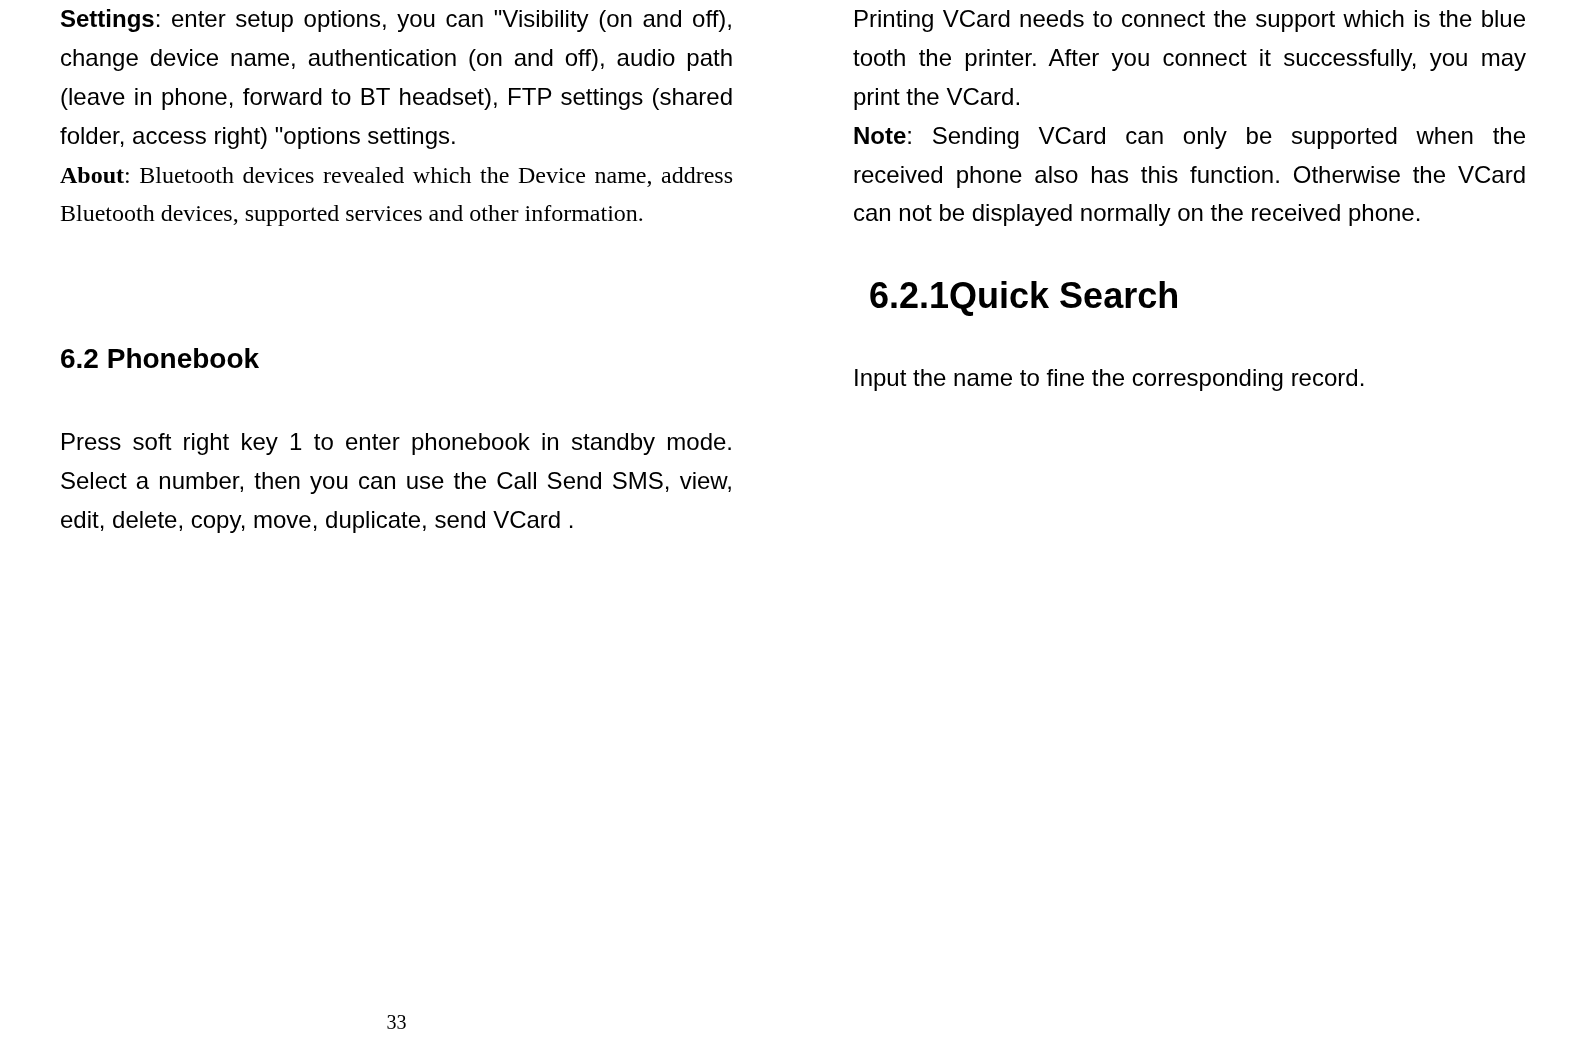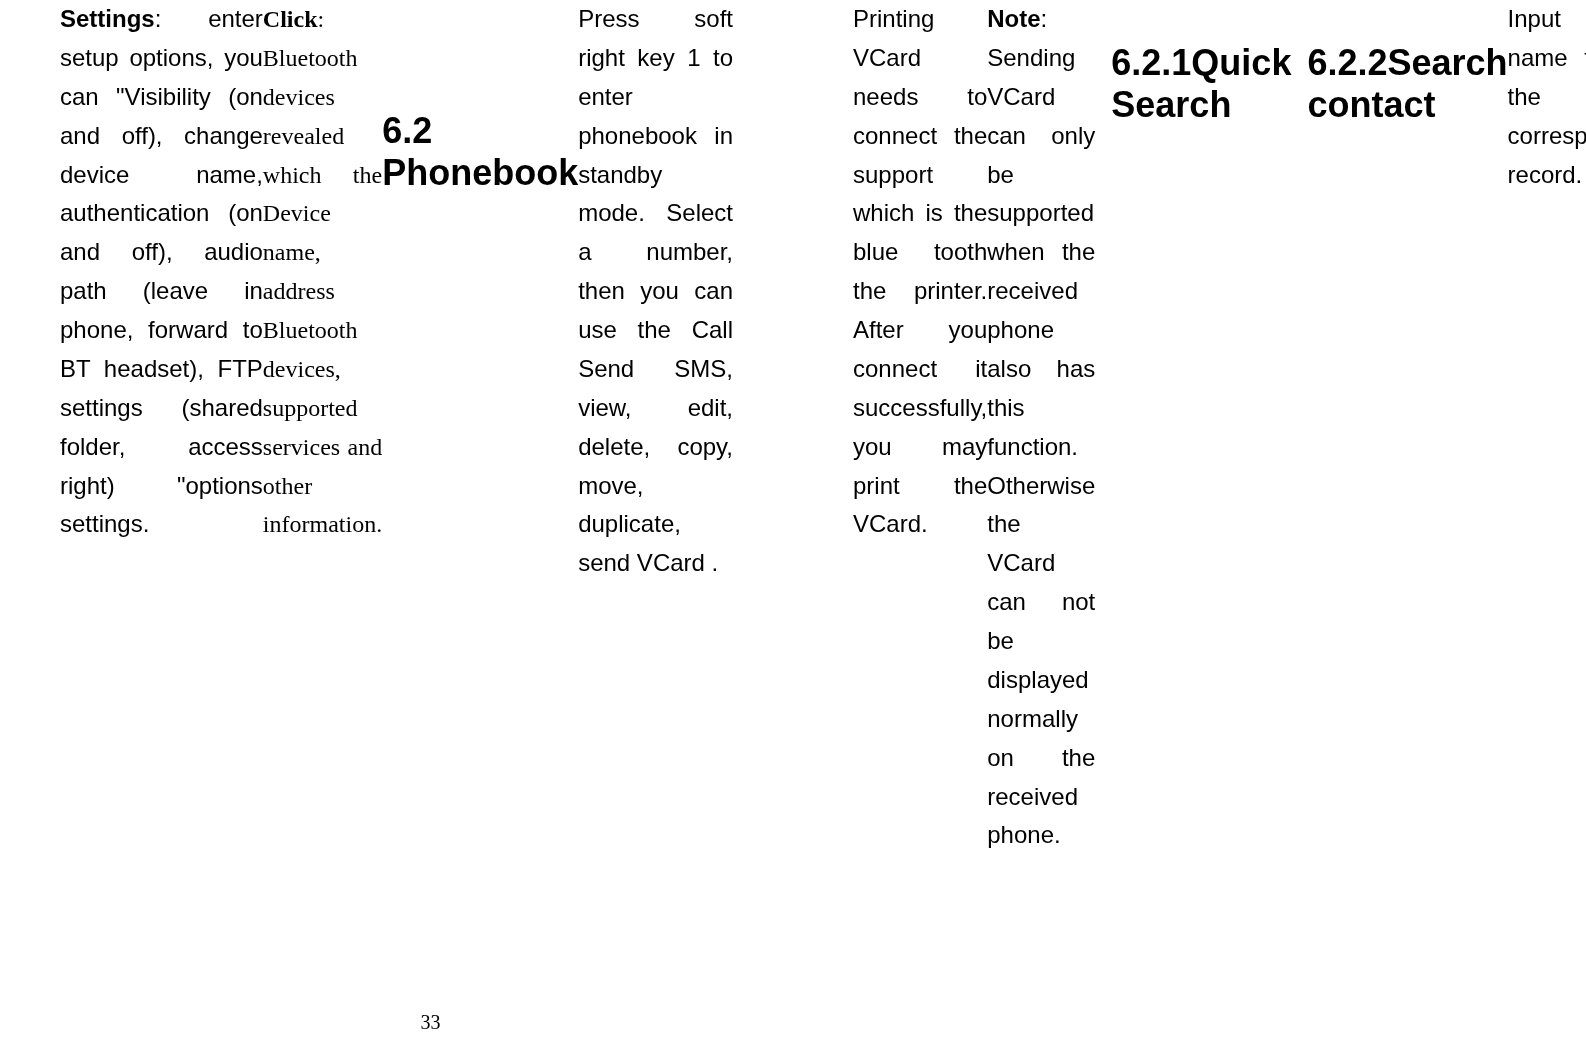--- a/index.html
+++ b/index.html
@@ -13,37 +13,37 @@
     display: flex;
     width: 1586px;
     height: 1042px;
     box-sizing: border-box;
   }
   .page {
     width: 50%;
     box-sizing: border-box;
     padding: 0 60px;
     display: flex;
-    flex-direction: row;
+    flex-direction: column;
     position: relative;
   }
   .body-text {
     font-size: 24px;
     line-height: 1.62;
     text-align: justify;
     text-justify: inter-word;
   }
   .serif {
     font-family: "Times New Roman", Times, serif;
   }
   .bold-run {
     font-weight: bold;
   }
   .section-heading-main {
-    font-size: 36px;
+    font-size: 28px;
     font-weight: bold;
     font-family: Arial, Helvetica, sans-serif;
     margin-top: 110px;
     margin-bottom: 48px;
     text-align: left;
   }
   .section-heading-sub {
     font-size: 36px;
     font-weight: bold;
     font-family: Arial, Helvetica, sans-serif;
@@ -53,49 +53,47 @@
     margin-left: 16px;
   }
   .page-number {
     position: absolute;
     bottom: 8px;
     width: 100%;
     left: 0;
     text-align: center;
     font-size: 20px;
     font-family: "Times New Roman", Times, serif;
-    padding-left: 34px;
   }
 </style>
 </head>
 <body>
 
 <div class="spread">
 
   <div class="page">
     <div class="body-text">
       <span class="bold-run">Settings</span><span>:  enter setup options, you can "Visibility (on and off), change device name, authentication (on and off), audio path (leave in phone, forward to BT headset), FTP settings (shared folder, access right) "options settings.</span>
     </div>
     <div class="body-text serif">
-      <span class="bold-run">Click</span><span>: Bluetooth devices revealed which the Device name, address Bluetooth devices, supported services and other information.</span>
+      <span class="bold-run">About</span><span>: Bluetooth devices revealed which the Device name, address Bluetooth devices, supported services and other information.</span>
     </div>
 
     <div class="section-heading-main">6.2 Phonebook</div>
 
     <div class="body-text">Press soft right key 1 to enter phonebook in standby mode. Select a number, then you can use the Call Send SMS, view, edit, delete, copy, move, duplicate, send VCard .</div>
 
     <div class="page-number">33</div>
   </div>
 
   <div class="page">
     <div class="body-text">Printing VCard needs to connect the support which is the blue tooth the printer. After you connect it successfully, you may print the VCard.</div>
     <div class="body-text">
       <span class="bold-run">Note</span><span>: Sending VCard can only be supported when the received phone also has this function. Otherwise the VCard can not be displayed normally on the received phone.</span>
     </div>
 
     <div class="section-heading-sub">6.2.1Quick Search</div>
 
-    <div class="section-heading-sub">6.2.2Search contact</div>
     <div class="body-text">Input the name to fine the corresponding record.</div>
 
   </div>
 
 </div>
 
 </body></html>

